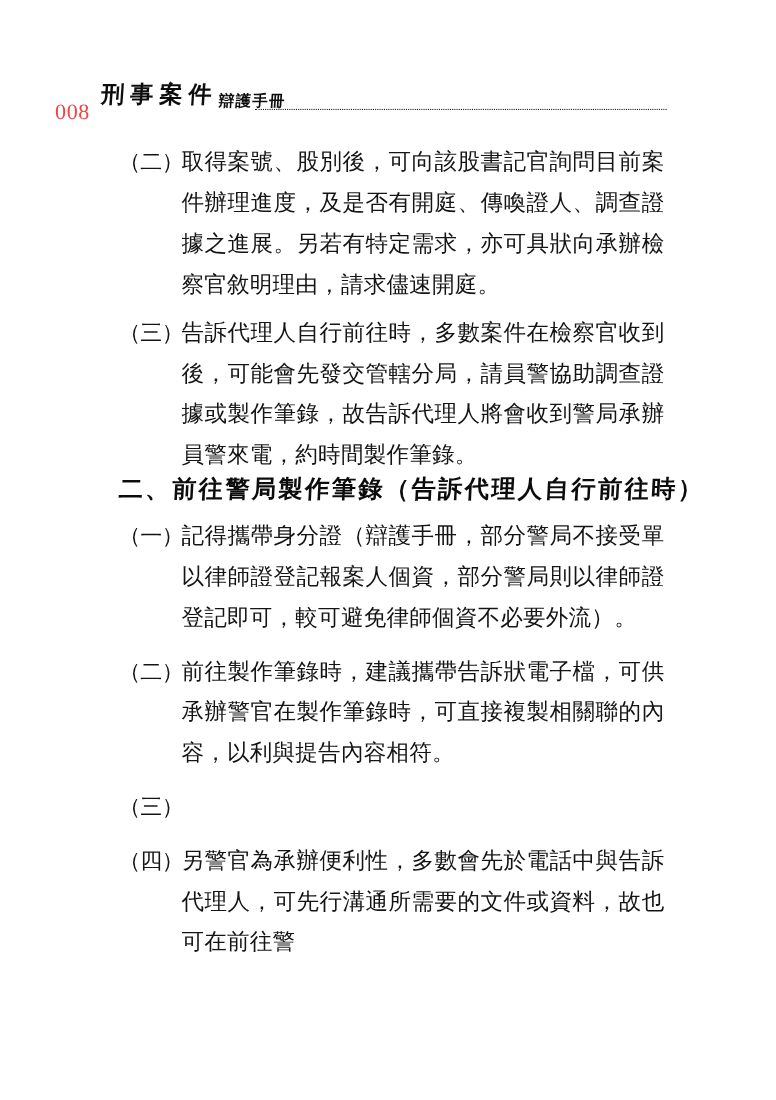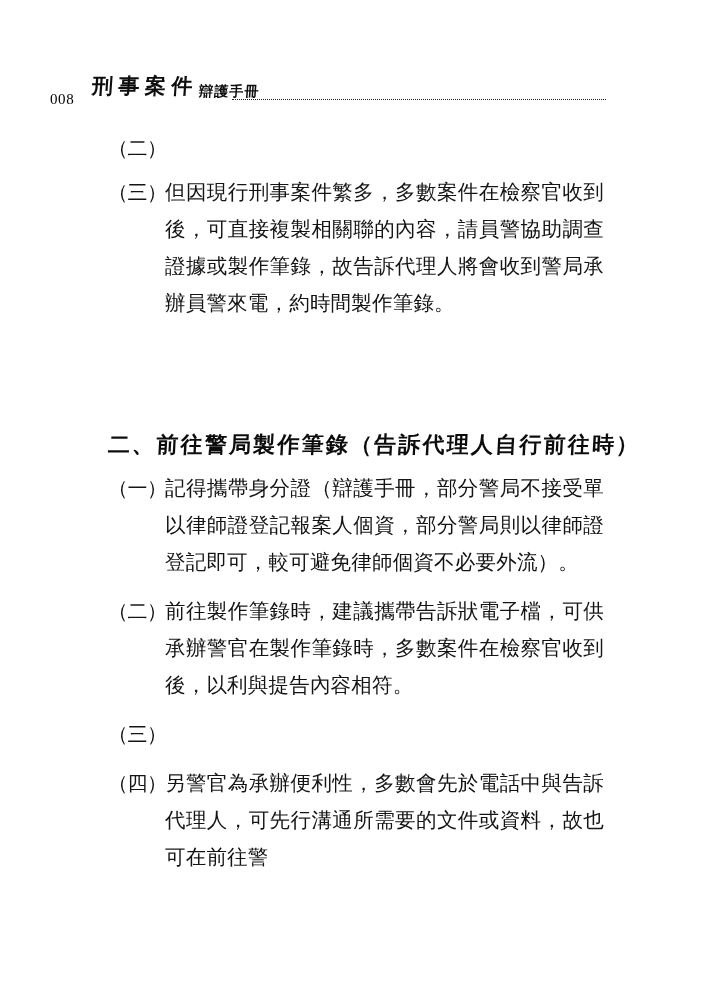--- a/index.html
+++ b/index.html
@@ -33,23 +33,23 @@
     left: 0;
     width: 705px;
     height: 40px;
   }
 
   .folio {
     position: absolute;
     left: 50px;
     top: 20px;
     font-family: "Liberation Serif", "DejaVu Serif", serif;
-    font-size: 15px;
+    font-size: 20px;
     letter-spacing: 0.6px;
-    color: #000000;
+    color: #ef4444;
     line-height: 1;
   }
 
   .header-title {
     position: absolute;
     left: 92px;
     top: 0px;
     white-space: nowrap;
     display: flex;
     align-items: baseline;
@@ -154,41 +154,42 @@
       <span class="sub">辯護手冊</span>
     </div>
 
     <div class="header-rule"></div>
   </div>
 
   <div class="content">
 
     <div class="para">
       <span class="marker">（二）</span>
+      <span class="ptext">取得案號、股別後，可向該股書記官詢問目前案件辦理進度，及是否有開庭、傳喚證人、調查證據之進展。另若有特定需求，亦可具狀向承辦檢察官敘明理由，請求儘速開庭。</span>
     </div>
 
     <div class="para gap-after-p2">
       <span class="marker">（三）</span>
-      <span class="ptext">但因現行刑事案件繁多，多數案件在檢察官收到後，可直接複製相關聯的內容，請員警協助調查證據或製作筆錄，故告訴代理人將會收到警局承辦員警來電，約時間製作筆錄。</span>
+      <span class="ptext">告訴代理人自行前往時，多數案件在檢察官收到後，可能會先發交管轄分局，請員警協助調查證據或製作筆錄，故告訴代理人將會收到警局承辦員警來電，約時間製作筆錄。</span>
     </div>
 
   </div>
 
   <h2 class="section-heading">二、前往警局製作筆錄（告訴代理人自行前往時）</h2>
 
   <div class="content-2">
 
     <div class="para sp-a">
       <span class="marker">（一）</span>
       <span class="ptext">記得攜帶身分證（辯護手冊，部分警局不接受單以律師證登記報案人個資，部分警局則以律師證登記即可，較可避免律師個資不必要外流）。</span>
     </div>
 
     <div class="para sp-b">
       <span class="marker">（二）</span>
-      <span class="ptext">前往製作筆錄時，建議攜帶告訴狀電子檔，可供承辦警官在製作筆錄時，多數案件在檢察官收到後，以利與提告內容相符。</span>
+      <span class="ptext">前往製作筆錄時，建議攜帶告訴狀電子檔，可供承辦警官在製作筆錄時，可直接複製相關聯的內容，以利與提告內容相符。</span>
     </div>
 
     <div class="para sp-c">
       <span class="marker">（三）</span>
     </div>
 
     <div class="para">
       <span class="marker">（四）</span>
       <span class="ptext">另警官為承辦便利性，多數會先於電話中與告訴代理人，可先行溝通所需要的文件或資料，故也可在前往警</span>
     </div>

